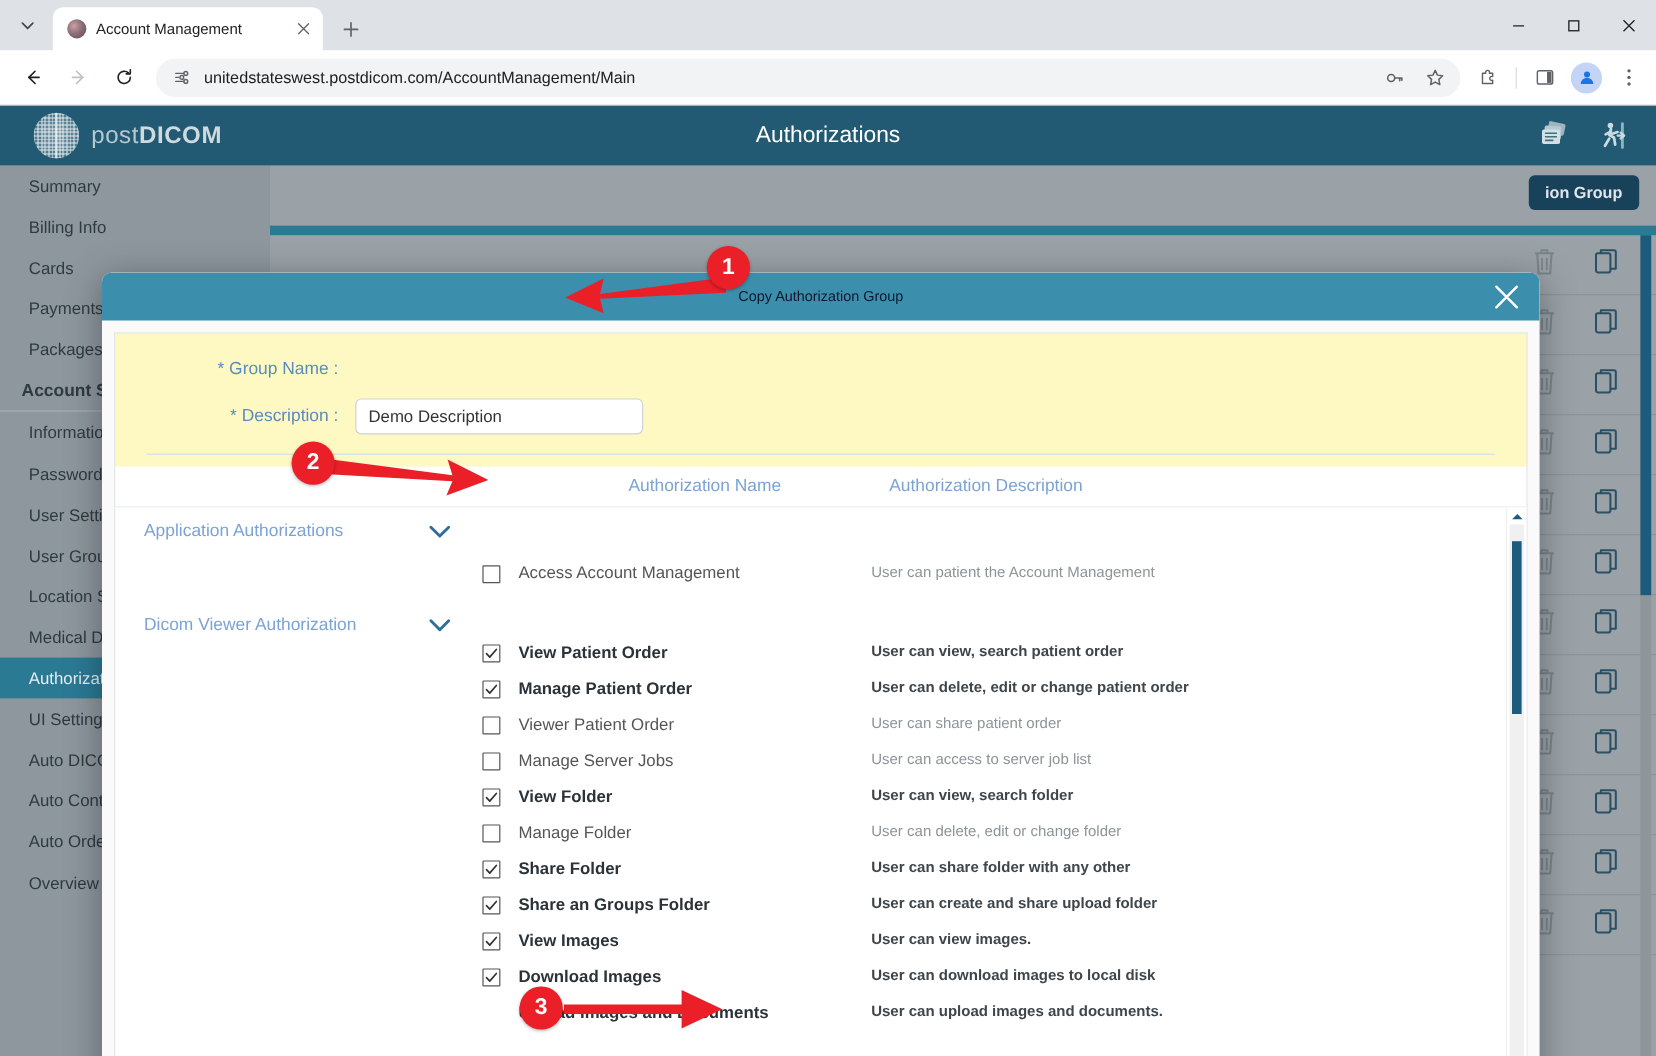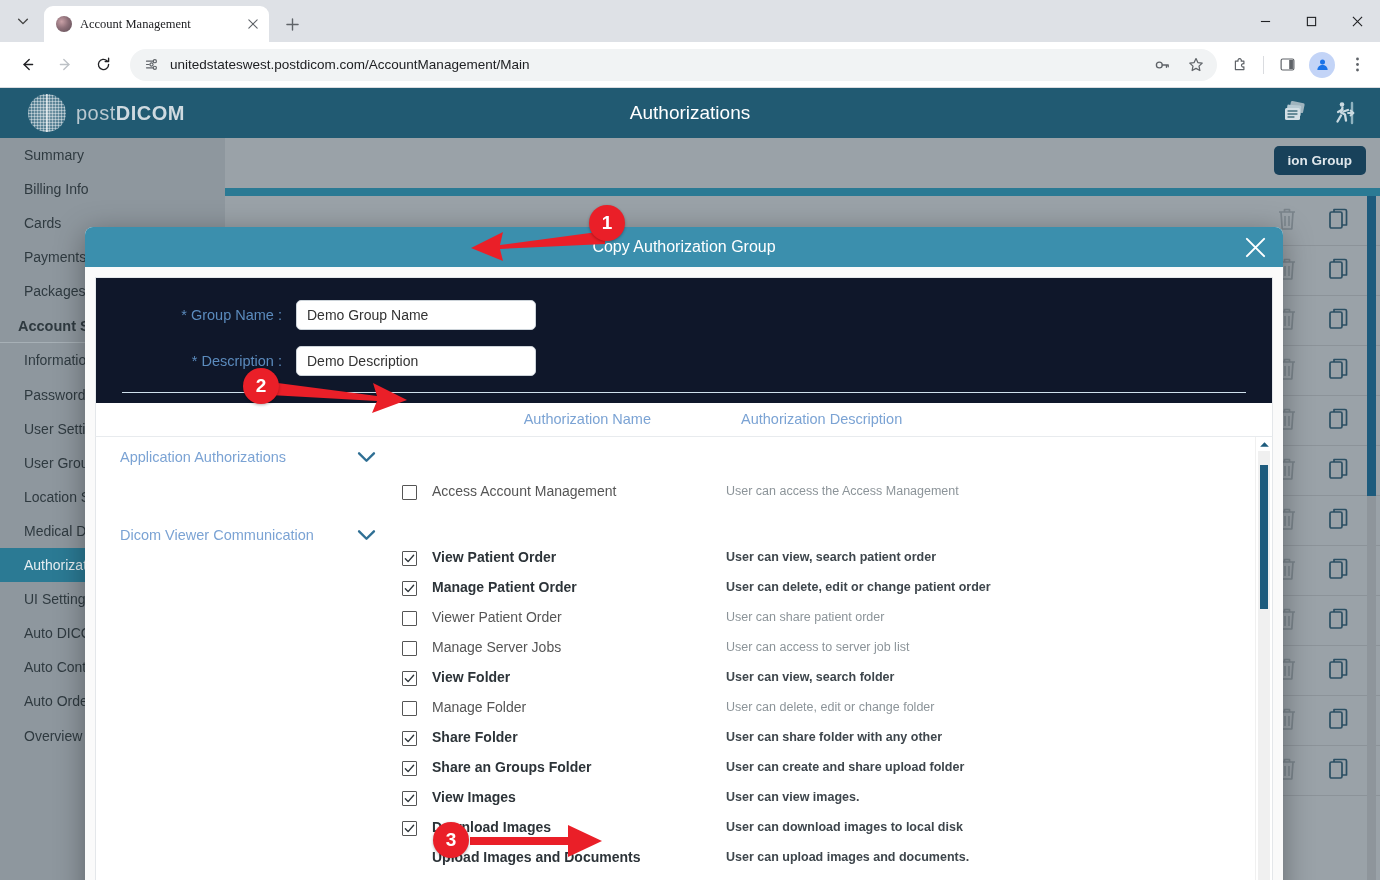--- a/index.html
+++ b/index.html
@@ -26,21 +26,21 @@
     background:#fff; border-radius:9px 9px 0 0;
     display:flex; align-items:center; padding:0 8px 0 12px; gap:8px;
   }
   .tab-favicon {
     width:16px;height:16px;border-radius:50%;
     background: radial-gradient(circle at 35% 35%, #c9a0a6 0%, #8d6f78 45%, #5b4a52 100%);
     flex:0 0 auto;
   }
   .tab-title {
     font-size:12.5px; color:#202124; white-space:nowrap; overflow:hidden;
-    text-overflow:ellipsis; flex:1;font-family:Liberation Serif, serif;
+    text-overflow:ellipsis; flex:1;
   }
   .tab-close { width:16px;height:16px;display:flex;align-items:center;justify-content:center;flex:0 0 auto;}
   .tab-close svg{width:10px;height:10px;}
   .newtab {
     position:absolute; left:280px; top:12px; width:24px;height:24px;
     display:flex;align-items:center;justify-content:center;
   }
   .newtab svg{width:13px;height:13px;}
   .wbtns { position:absolute; right:0; top:0; height:42px; display:flex; }
   .wbtn { width:46px; height:42px; display:flex;align-items:center;justify-content:center; }
@@ -142,29 +142,29 @@
   .modal{
     position:absolute;left:85px;top:139px;width:1198px;height:729px;
     background:#fafafa;border-radius:8px 8px 0 0;
     box-shadow:0 6px 30px rgba(0,0,0,.35);
     display:flex;flex-direction:column;overflow:hidden;
   }
   .modal-head{
     height:40px;background:#3b8fad;border-radius:6px 6px 0 0;
     display:flex;align-items:center;justify-content:center;position:relative;flex:0 0 auto;
   }
-  .modal-title{font-size:16px;color:#ffffff;}
+  .modal-title{font-size:12px;color:#0f172a;}
   .modal-close{
     position:absolute;right:12px;top:4px;width:32px;height:32px;
     display:flex;align-items:center;justify-content:center;
   }
   .modal-close svg{width:21px;height:21px;}
   .modal-body{flex:1;display:flex;flex-direction:column;padding:10px 10px 0 10px;min-height:0;}
   .form-card{
-    background:#0f172a;border:1px solid #e4e7ea;border-bottom:none;
+    background:#fef9c3;border:1px solid #e4e7ea;border-bottom:none;
     padding:22px 0 10px 0;flex:0 0 auto;
   }
   .form-row{display:flex;align-items:center;margin-bottom:16px;}
   .form-label{
     width:200px;text-align:right;padding-right:14px;
     font-size:14.5px;color:#5b8bbd;
   }
   .form-input{
     width:240px;height:30px;border:1px solid #ccd3d9;border-radius:5px;
     padding:0 10px;font-size:14px;color:#333;font-family:"Liberation Sans",sans-serif;
@@ -529,21 +529,20 @@
               <path d="M2 2l18 18M20 2L2 20" stroke="#fff" stroke-width="2.1" stroke-linecap="round"></path>
             </svg>
         </div>
       </div>
 
       <div class="modal-body">
 
         <div class="form-card">
           <div class="form-row">
             <div class="form-label">* Group Name :</div>
-            <input class="form-input" type="text" value="Demo Group Name" style="">
           </div>
           <div class="form-row">
             <div class="form-label">* Description :</div>
             <input class="form-input" type="text" value="Demo Description" style="">
           </div>
           <div class="divider-h"></div>
         </div>
 
         <div class="col-headers">
           <div class="col-h-name">Authorization Name</div>
@@ -559,25 +558,25 @@
                     <path d="M2 2.5L10 10.5 18 2.5" fill="none" stroke="#2f6f94" stroke-width="2.6" stroke-linecap="round" stroke-linejoin="round"></path>
                   </svg>
                 </div>
               </div>
               <div class="spacer-12"></div>
               <div class="auth-row">
                 <div class="auth-cb-cell">
                   <div class="cbx"></div>
                 </div>
                 <div class="auth-name">Access Account Management</div>
-                <div class="auth-desc">User can access the Access Management</div>
+                <div class="auth-desc">User can patient the Account Management</div>
               </div>
               <div class="spacer-12"></div>
               <div class="group-row">
-                <div class="group-label">Dicom Viewer Communication</div>
+                <div class="group-label">Dicom Viewer Authorization</div>
                 <div class="group-chev">
                   <svg viewBox="0 0 20 14">
                     <path d="M2 2.5L10 10.5 18 2.5" fill="none" stroke="#2f6f94" stroke-width="2.6" stroke-linecap="round" stroke-linejoin="round"></path>
                   </svg>
                 </div>
               </div>
               <div class="auth-row">
                 <div class="auth-cb-cell">
                   <div class="cbx">
                     <svg viewBox="0 0 12 12">

